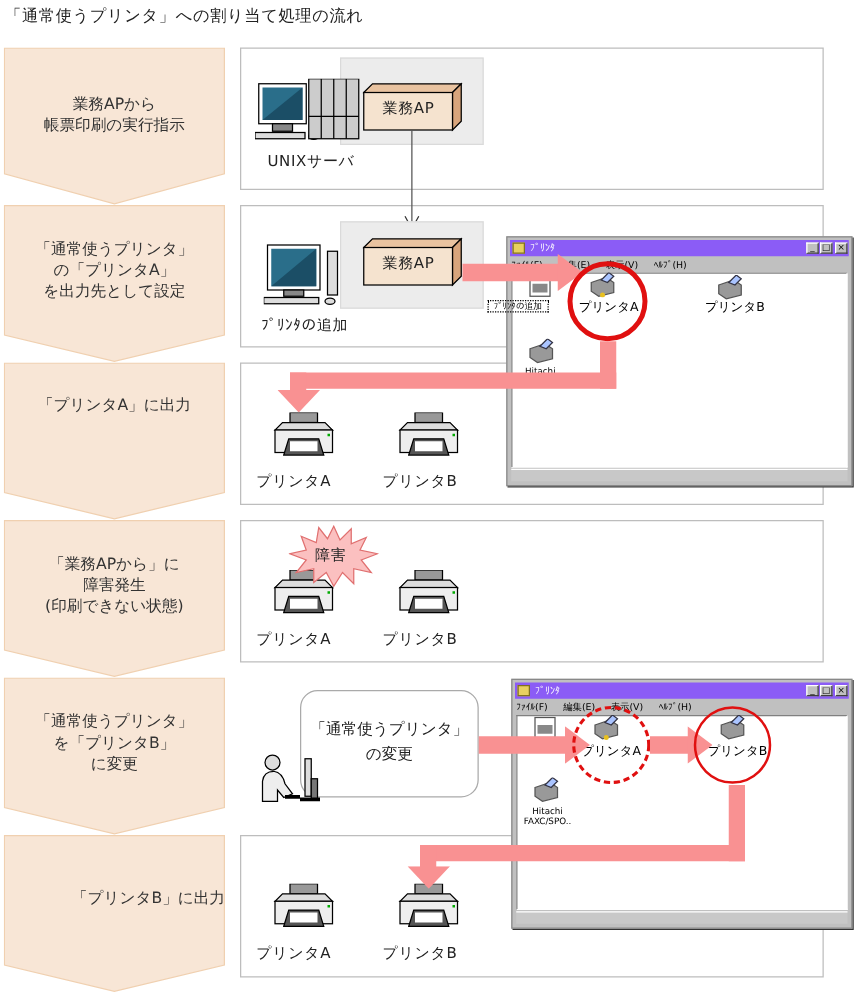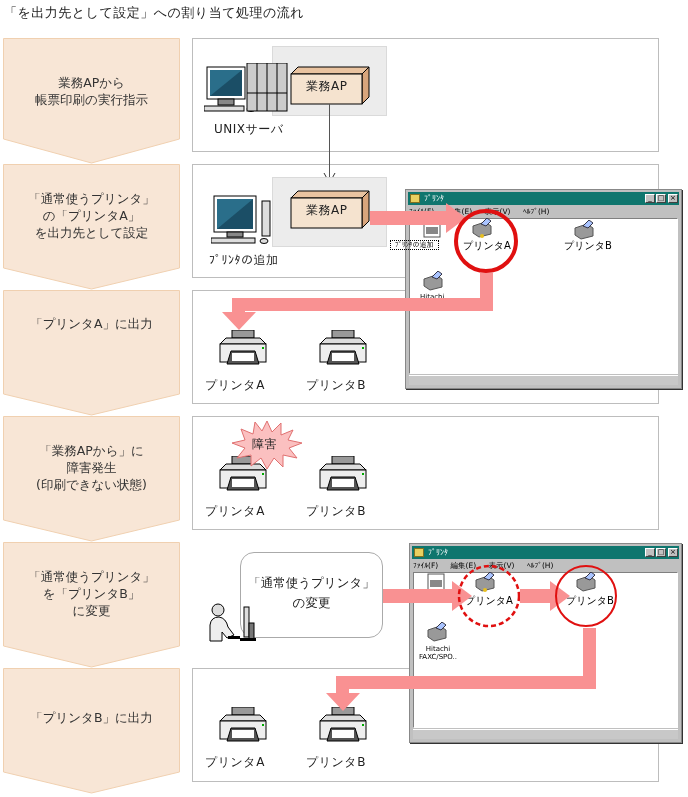--- a/index.html
+++ b/index.html
@@ -12,42 +12,42 @@
   .step svg { position: absolute; left: 0; top: 0; }
   .step .label { position: absolute; left: 0; width: 177px; text-align: center; font-size: 12.5px;
                  line-height: 17px; color: #333; white-space: pre-line; }
 
   .panel { position: absolute; left: 192px; width: 467px; border: 1px solid #bdbdbd; background: #fff; }
 
   .shade { position: absolute; background: #ececec; border: 1px solid #dadada; }
   .caption { position: absolute; font-size: 12px; color: #222; letter-spacing: 0.5px; white-space: nowrap; }
 
   .win { position: absolute; background: #c0c0c0; border: 1px solid #888; box-shadow: 1px 1px 0 #333; }
-  .win .tb { position: absolute; left: 2px; right: 2px; top: 2px; height: 13px; background: #0f766e; }
+  .win .tb { position: absolute; left: 2px; right: 2px; top: 2px; height: 13px; background: #8b5cf6; }
   .win .tb .tt { position: absolute; left: 16px; top: 0; color: #fff; font-size: 8px; line-height: 13px; }
   .win .tb .ticon { position: absolute; left: 2px; top: 2px; width: 10px; height: 9px; background: #e8d060; border: 1px solid #807020; }
   .win .tbtn { position: absolute; top: 2px; width: 10px; height: 9px; background: #c0c0c0; border: 1px solid #fff;
                border-right-color: #404040; border-bottom-color: #404040; font-size: 7px; line-height: 7px; text-align: center; color:#000; }
   .win .menu { position: absolute; left: 3px; top: 16px; height: 11px; font-size: 7.5px; line-height: 11px; color: #000; white-space: nowrap; }
   .win .menu span { margin-right: 10px; }
   .win .client { position: absolute; left: 3px; right: 3px; top: 28px; background: #fff; border: 1px solid #808080; border-right-color:#fff; border-bottom-color:#fff; }
   .win .status { position: absolute; left: 3px; right: 3px; height: 10px; background: #c8c8c8; border-top: 1px solid #fff; }
 
   .icon-lbl { position: absolute; font-size: 10px; color: #000; white-space: nowrap; }
   .small-lbl { position: absolute; font-size: 7px; color: #000; white-space: nowrap; text-align: center; line-height: 8px; }
 
   .pink { position: absolute; background: #f99192; }
   .callout { position: absolute; left: 240px; top: 552px; width: 143px; height: 86px; border: 1px solid #aaa;
              border-radius: 14px; background: #fff; text-align: center; font-size: 12.5px; line-height: 20px;
              padding-top: 20px; white-space: pre-line; color: #222; }
 </style>
 </head>
 <body>
 
-<div class="abs title">「を出力先として設定」への割り当て処理の流れ</div>
+<div class="abs title">「通常使うプリンタ」への割り当て処理の流れ</div>
 
 <div class="step" style="top:38px;height:126px;">
   <svg width="177" height="126">
       <polygon points="0.5,0.5 176.5,0.5 176.5,101 88.5,125 0.5,101" fill="#f8e6d6" stroke="#f0d0b0"></polygon>
     </svg>
   <div class="label" style="top:36px;">業務APから
 帳票印刷の実行指示</div>
 </div>
 <div class="step" style="top:164px;height:126px;">
   <svg width="177" height="126">
@@ -76,21 +76,21 @@
       <polygon points="0.5,0.5 176.5,0.5 176.5,104 88.5,125 0.5,104" fill="#f8e6d6" stroke="#f0d0b0"></polygon>
     </svg>
   <div class="label" style="top:26px;">「通常使うプリンタ」
 を「プリンタB」
 に変更</div>
 </div>
 <div class="step" style="top:668px;height:126px;">
   <svg width="177" height="126">
       <polygon points="0.5,0.5 176.5,0.5 176.5,104 88.5,125 0.5,104" fill="#f8e6d6" stroke="#f0d0b0"></polygon>
     </svg>
-  <div class="label" style="top:41px;">「プリンタB」に出力</div>
+  <div class="label" style="top:41px;text-align:right;">「プリンタB」に出力</div>
 </div>
 
 <div class="panel" style="top:38px;height:114px;"></div>
 <div class="panel" style="top:164px;height:114px;"></div>
 <div class="panel" style="top:290px;height:114px;"></div>
 <div class="panel" style="top:416px;height:114px;"></div>
 <div class="panel" style="top:668px;height:114px;"></div>
 
 <div class="shade" style="left:272px;top:46px;width:115px;height:70px;"></div>
 <svg class="abs" style="left:204px;top:63px;" width="90" height="58">

